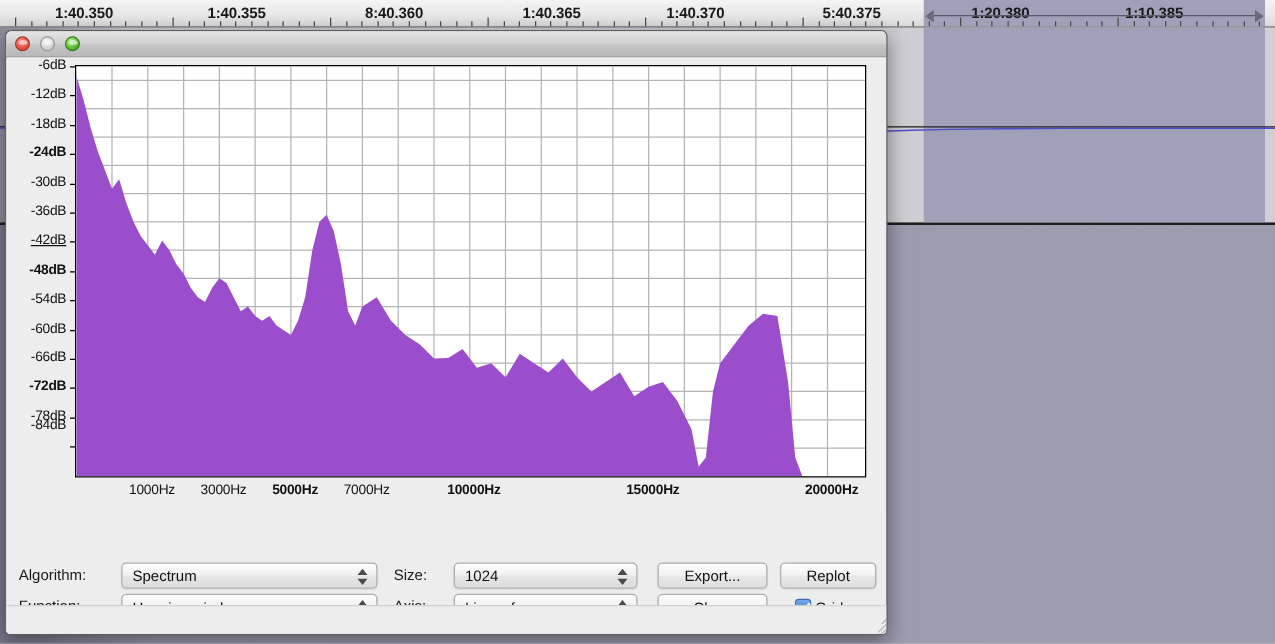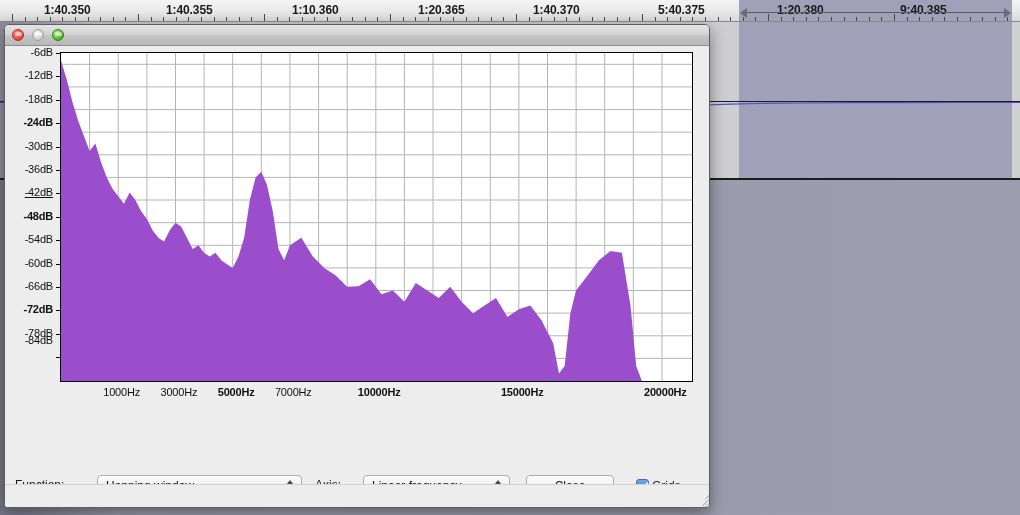--- a/index.html
+++ b/index.html
@@ -461,26 +461,26 @@
           <div class="ruler-tick" style="left: 944px; height: 4px;"></div>
           <div class="ruler-tick" style="left: 957px; height: 4px;"></div>
           <div class="ruler-tick" style="left: 970px; height: 4px;"></div>
           <div class="ruler-tick" style="left: 982px; height: 4px;"></div>
           <div class="ruler-tick" style="left: 995px; height: 4px;"></div>
           <div class="ruler-tick" style="left: 1007px; height: 4px;"></div>
         </div>
       <div id="ruler-labels">
           <div class="ruler-label" style="left: 44px;">1:40.350</div>
           <div class="ruler-label" style="left: 166px; text-align: right;">1:40.355</div>
-          <div class="ruler-label" style="left: 292px;">1:10.360</div>
-          <div class="ruler-label" style="left: 418px;">1:20.365</div>
+          <div class="ruler-label" style="left: 292px;">8:40.360</div>
+          <div class="ruler-label" style="left: 418px;">1:40.365</div>
           <div class="ruler-label" style="left: 533px;">1:40.370</div>
           <div class="ruler-label" style="left: 658px;">5:40.375</div>
           <div class="ruler-label" style="left: 777px;">1:20.380</div>
-          <div class="ruler-label" style="left: 900px;">9:40.385</div>
+          <div class="ruler-label" style="left: 900px;">1:10.385</div>
         </div>
       <div class="sel-line" id="sel-line" style="left: 747px; width: 257px;"></div>
       <div class="sel-arrow left" id="sel-arrow-l" style="left: 740px;"></div>
       <div class="sel-arrow right" id="sel-arrow-r" style="left: 1004px;"></div>
     </div>
   </div>
 
   <div id="fa-window">
 
     <div class="titlebar">
@@ -573,20 +573,46 @@
           <div class="xlabel bold" style="left: 199.084px;">5000Hz</div>
           <div class="xlabel" style="left: 256.317px;">7000Hz</div>
           <div class="xlabel bold" style="left: 342.168px;">10000Hz</div>
           <div class="xlabel bold" style="left: 485.252px;">15000Hz</div>
           <div class="xlabel bold" style="left: 628.336px;">20000Hz</div>
         </div>
 
 
       <div id="controls">
 
+        <div class="ctl-row r1">
+          <div class="ctl-label" style="left:10px;">Algorithm:</div>
+          <div class="popup" style="left:92px; width:205px;">
+            <div class="popup-text">Spectrum</div>
+            <div class="stepper">
+                <i class="up"></i>
+                <i class="dn"></i>
+              </div>
+          </div>
+
+          <div class="ctl-label" style="left:310px;">Size:</div>
+          <div class="popup" style="left:358px; width:147px;">
+            <div class="popup-text">1024</div>
+            <div class="stepper">
+                <i class="up"></i>
+                <i class="dn"></i>
+              </div>
+          </div>
+
+          <div class="pushbtn" style="left:521px; width:88px;">
+            <span>Export...</span>
+          </div>
+          <div class="pushbtn" style="left:619px; width:77px;">
+            <span>Replot</span>
+          </div>
+        </div>
 
         <div class="ctl-row r2">
           <div class="ctl-label" style="left:10px;">Function:</div>
           <div class="popup" style="left:92px; width:205px;">
             <div class="popup-text">Hanning window</div>
             <div class="stepper">
                 <i class="up"></i>
                 <i class="dn"></i>
               </div>
           </div>

